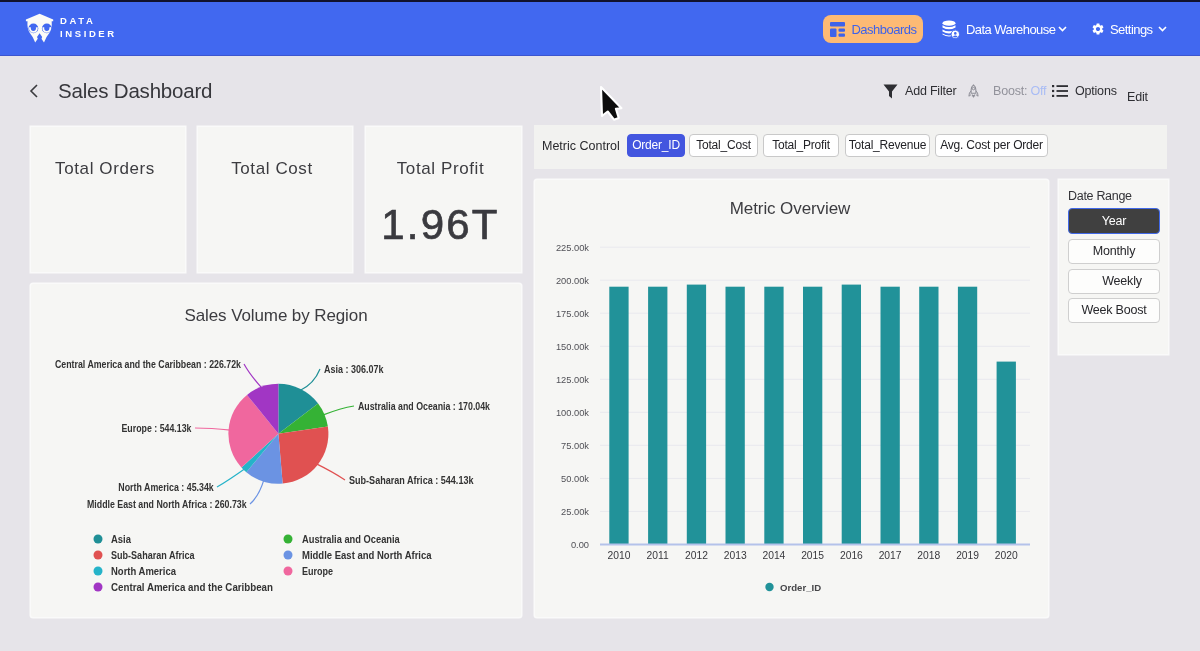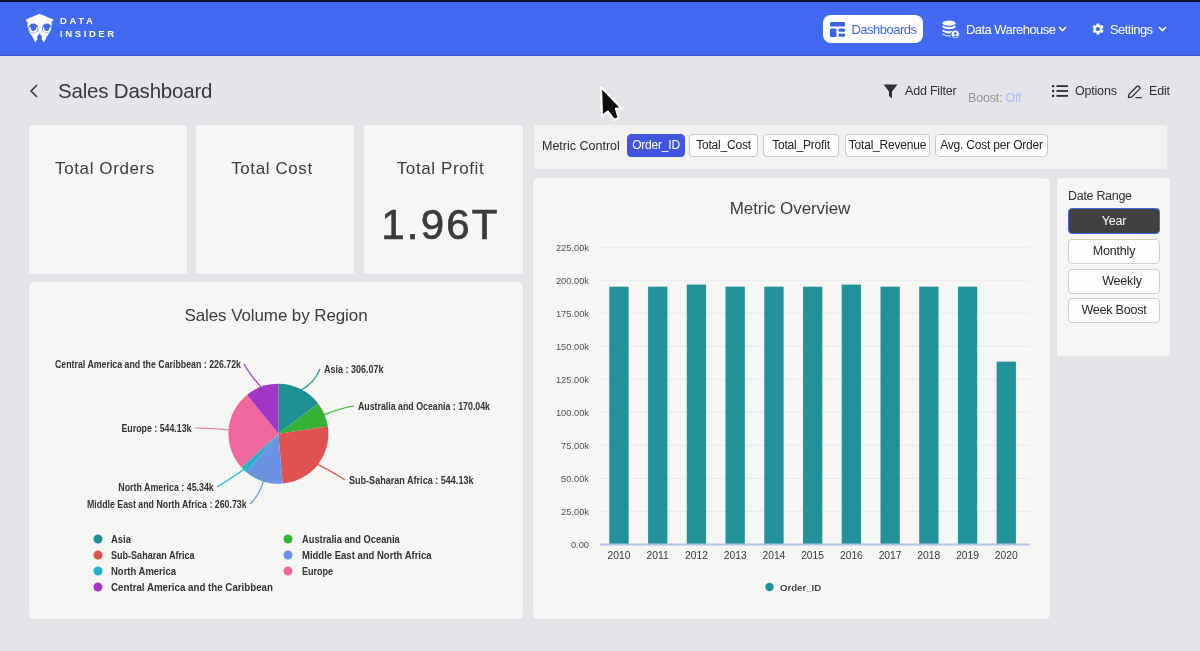--- a/index.html
+++ b/index.html
@@ -4,21 +4,21 @@
 <style>
 * { margin:0; padding:0; box-sizing:border-box; }
 html,body { width:1200px; height:651px; overflow:hidden; }
 body { font-family:"Liberation Sans", sans-serif; background:#e6e4e9; position:relative; }
 .abs { position:absolute; }
 .card { position:absolute; background:#f6f6f4; border-radius:2px; box-shadow:0 0 0 1.5px #fafafa; }
 
 
 #navbar { position:absolute; left:0; top:0; width:1200px; height:56px; background:#4168f0; border-top:2px solid #11122e; border-bottom:1px solid #3c55cf; }
 #logo-text { position:absolute; left:60px; top:11.5px; color:#fff; font-size:9.5px; font-weight:bold; letter-spacing:2.6px; line-height:13.5px; }
-#btn-dash { position:absolute; left:823px; top:13px; width:100px; height:28px; background:#ffffff; border-radius:8px; display:flex; align-items:center; justify-content:center; gap:5px; color:#3d62ea; font-size:13px; letter-spacing:-0.5px; font-weight:500;}
+#btn-dash { position:absolute; left:823px; top:13px; width:100px; height:28px; background:#fdba74; border-radius:8px; display:flex; align-items:center; justify-content:center; gap:5px; color:#3d62ea; font-size:13px; letter-spacing:-0.5px; font-weight:500;}
 .navitem { position:absolute; top:13px; height:28px; display:flex; align-items:center; gap:6px; color:#fff; font-size:13px; letter-spacing:-0.55px; }
 
 
 #hdr-title { position:absolute; left:58px; top:78.5px; font-size:20.5px; letter-spacing:-0.2px; color:#37373c; }
 .hbtn { position:absolute; top:83px; height:16px; display:flex; align-items:center; gap:7px; font-size:12.5px; letter-spacing:-0.2px; font-weight:500; color:#2e2e33; }
 
 
 .stat { position:absolute; top:126.5px; width:154px; height:145px; background:#f6f6f4; box-shadow:0 0 0 1.5px #fafafa; padding-right:6px; }
 .stat .t { text-align:center; margin-top:32px; font-size:17px; letter-spacing:0.6px; color:#3c3c40; font-weight:500;}
 .stat .v { text-align:center; margin-top:22px; font-size:42px; color:#3a3a3f; font-weight:400; -webkit-text-stroke:0.7px #3a3a3f; letter-spacing:2.2px; }
@@ -91,21 +91,21 @@
 <div id="hdr-title">Sales Dashboard</div>
 <svg class="abs" style="left:27px;top:83px" width="14" height="16" viewBox="0 0 14 16">
     <path d="M10 2 L4 8 L10 14" stroke="#3a3a3e" stroke-width="1.6" fill="none"></path>
   </svg>
 <div class="hbtn" style="left:883px;">
     <svg width="15" height="15" viewBox="0 0 15 15">
       <path fill="#2e2e33" d="M0.5 0.5 L14.5 0.5 L9 7.5 L9 14.5 L6 12 L6 7.5 Z"></path>
     </svg>
     <span>Add Filter</span>
   </div>
-<div class="hbtn" style="left:968px; color:#92929b; gap:8px;flex-direction:column;">
+<div class="hbtn" style="left:968px; color:#92929b; gap:14px;">
     <svg width="11" height="15" viewBox="0 0 11 15">
       <path fill="none" stroke="#8f8f98" stroke-width="1.05" d="M5.5 0.8 Q7.9 2.6 7.9 6 L7.9 9.2 L3.1 9.2 L3.1 6 Q3.1 2.6 5.5 0.8 Z"></path>
       <circle cx="5.5" cy="4.6" r="1.25" fill="none" stroke="#8f8f98" stroke-width="1"></circle>
       <path fill="none" stroke="#8f8f98" stroke-width="1" d="M3.1 6.8 Q0.9 8.6 0.9 12.2 L3.1 10.6 M7.9 6.8 Q10.1 8.6 10.1 12.2 L7.9 10.6"></path>
       <path stroke="#8f8f98" stroke-width="1.05" d="M4.4 10.6 L4.4 12.6 M6.6 10.6 L6.6 12.6 M5.5 11 L5.5 13.6" fill="none"></path>
     </svg>
     <span>Boost: <span style="color:#a9bcf5">Off</span></span>
   </div>
 <div class="hbtn" style="left:1052px;">
     <svg width="16" height="14" viewBox="0 0 16 14">
@@ -113,21 +113,21 @@
         <rect x="0" y="1" width="2.2" height="2.2"></rect>
         <rect x="0" y="5.9" width="2.2" height="2.2"></rect>
         <rect x="0" y="10.8" width="2.2" height="2.2"></rect>
         <rect x="4.5" y="1.2" width="11.5" height="1.8"></rect>
         <rect x="4.5" y="6.1" width="11.5" height="1.8"></rect>
         <rect x="4.5" y="11" width="11.5" height="1.8"></rect>
       </g>
     </svg>
     <span>Options</span>
   </div>
-<div class="hbtn" style="left:1127px;">
+<div class="hbtn" style="left:1127px;flex-direction:column;">
     <svg width="15" height="15" viewBox="0 0 16 16">
       <path fill="none" stroke="#2e2e33" stroke-width="1.4" d="M2 11.2 L10.8 2.4 Q11.5 1.7 12.2 2.4 L13.6 3.8 Q14.3 4.5 13.6 5.2 L4.8 14 L1.6 14.4 Z"></path>
       <path stroke="#2e2e33" stroke-width="1.3" d="M9 16 L16 16" transform="translate(0,-1.4)"></path>
     </svg>
     <span>Edit</span>
   </div>
 
 <div class="stat" style="left:31px;">
     <div class="t">Total Orders</div>
   </div>

